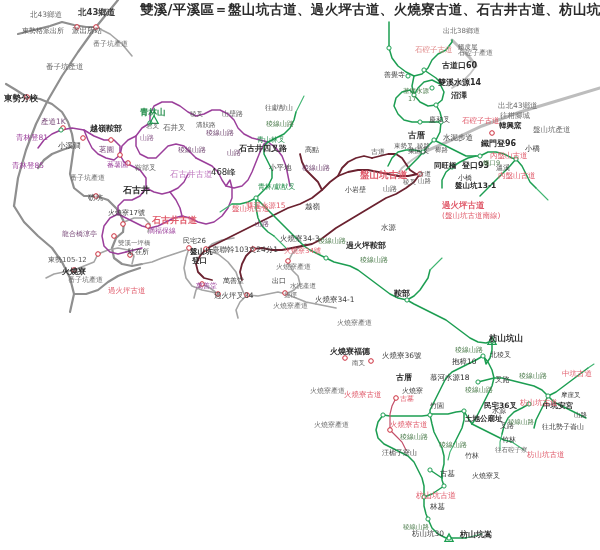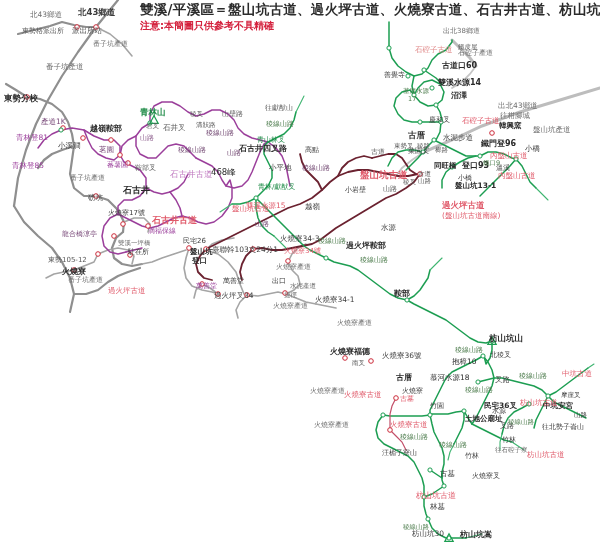--- a/index.html
+++ b/index.html
@@ -433,17 +433,16 @@
         <text x="520" y="405" fill="#e05a6a" font-size="7.5" font-family="&quot;DejaVu Sans&quot;,&quot;Liberation Sans&quot;,sans-serif" class="lbl">枋山坑古道</text>
         <text x="527" y="457" fill="#e05a6a" font-size="7.5" font-family="&quot;DejaVu Sans&quot;,&quot;Liberation Sans&quot;,sans-serif" class="lbl">枋山坑古道</text>
         <text x="562" y="376" fill="#e05a6a" font-size="7.5" font-family="&quot;DejaVu Sans&quot;,&quot;Liberation Sans&quot;,sans-serif" class="lbl">中坑古道</text>
         <text x="108" y="293" fill="#e05a6a" font-size="7.5" font-family="&quot;DejaVu Sans&quot;,&quot;Liberation Sans&quot;,sans-serif" class="lbl">過火坪古道</text>
         <text x="232" y="211" fill="#e05a6a" font-size="7.5" font-family="&quot;DejaVu Sans&quot;,&quot;Liberation Sans&quot;,sans-serif" class="lbl">盤山坑古道</text>
       </g>
   </svg>
 
   <div id="title-block">
     <div id="map-title">雙溪/平溪區＝盤山坑古道、過火坪古道、火燒寮古道、石古井古道、枋山坑山、青林山簡圖</div>
-    <div id="map-note">注意:本簡圖只供參考不具精確</div>
   </div>
 
 
 </div>
 
 </body></html>

